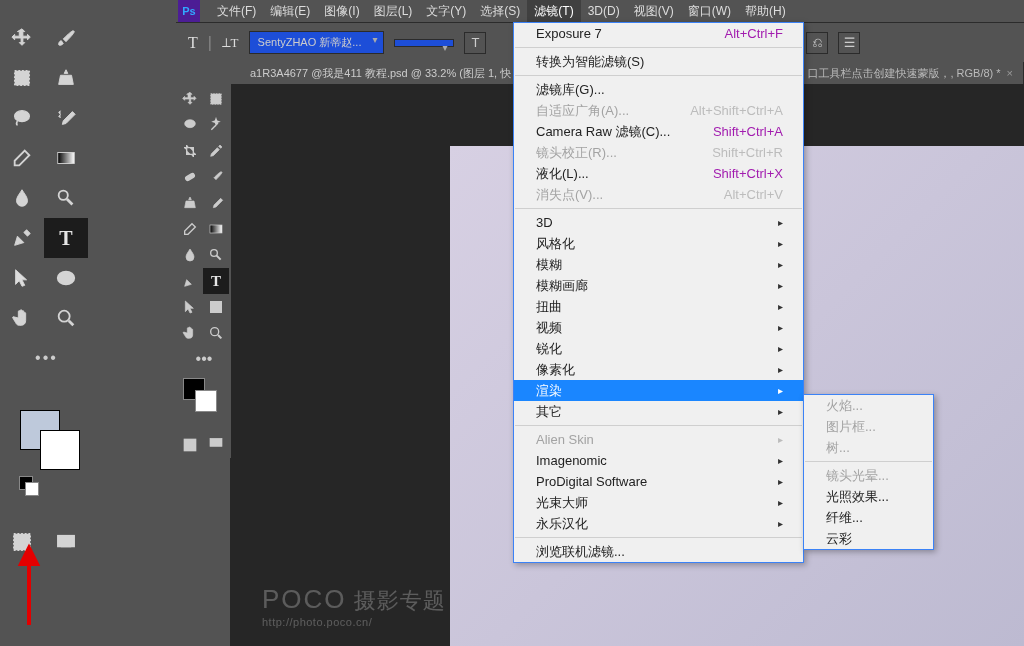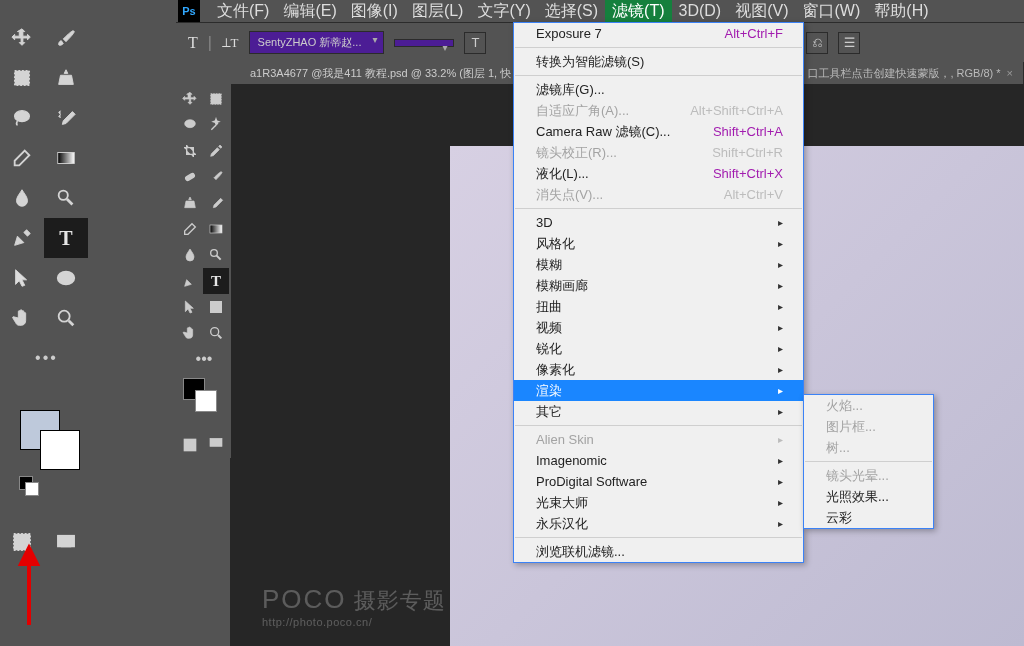--- a/index.html
+++ b/index.html
@@ -20,26 +20,26 @@
 .arrow-annot{position:absolute;left:16px;top:540px;width:26px;height:90px}
 .arrow-annot svg{width:26px;height:90px}
 .secondary-tools{position:absolute;left:177px;top:82px;width:54px;background:#535353;display:flex;flex-wrap:wrap;align-content:flex-start;padding-top:4px}
 .secondary-tools .tool{width:26px;height:26px;display:flex;align-items:center;justify-content:center;cursor:pointer}
 .secondary-tools .tool svg{width:16px;height:16px;fill:#ccc;stroke:#ccc}
 .secondary-tools .tool.sel{background:#1c1c1c}
 .sec-sw{position:relative;width:54px;height:54px;margin-top:8px}
 .sec-sw .a{position:absolute;left:6px;top:2px;width:22px;height:22px;background:#000;border:1px solid #888}
 .sec-sw .b{position:absolute;left:18px;top:14px;width:22px;height:22px;background:#fff;border:1px solid #888}
 .menubar{position:absolute;left:176px;top:0;right:0;height:22px;background:#535353;display:flex;align-items:center}
-.menubar .ps{width:22px;height:22px;background:#000000;color:#31a8ff;font-weight:bold;font-size:11px;display:flex;align-items:center;justify-content:center;margin-left:2px;margin-right:10px}
-.menubar .mi{color:#ddd;font-size:16px;padding:0 7px;height:22px;line-height:22px;cursor:pointer}
-.menubar .mi.open{background:#15803d;color:#fff}
+.menubar .ps{width:22px;height:22px;background:#4c1d95;color:#31a8ff;font-weight:bold;font-size:11px;display:flex;align-items:center;justify-content:center;margin-left:2px;margin-right:10px}
+.menubar .mi{color:#ddd;font-size:12px;padding:0 7px;height:22px;line-height:22px;cursor:pointer}
+.menubar .mi.open{background:#404040;color:#fff}
 .optbar{position:absolute;left:176px;top:22px;right:0;height:40px;background:#535353;border-top:1px solid #2b2b2b;display:flex;align-items:center;padding-left:12px;gap:10px}
 .optbar .t-icon{color:#ddd;font-size:16px;font-family:Georgia,serif}
-.optbar .combo{background:#4c1d95;border:1px solid #2b2b2b;color:#ccc;font-size:11px;padding:3px 22px 3px 8px;position:relative}
+.optbar .combo{background:#1d4ed8;border:1px solid #2b2b2b;color:#ccc;font-size:11px;padding:3px 22px 3px 8px;position:relative}
 .optbar .combo::after{content:"▾";position:absolute;right:6px;top:2px;color:#aaa;font-size:10px}
 .optbar .sq{width:22px;height:22px;border:1px solid #2b2b2b;display:flex;align-items:center;justify-content:center;color:#ccc;font-size:13px}
 .doctab-row{position:absolute;left:240px;top:62px;right:0;height:22px;background:#3c3c3c;display:flex;align-items:center}
 .doctab{background:#535353;color:#ccc;font-size:11px;padding:0 10px;height:22px;line-height:22px;border-right:1px solid #2b2b2b;cursor:pointer}
 .doctab .x{margin-left:6px;color:#999}
 .doctab.trunc{color:#bbb}
 .canvas{position:absolute;left:230px;top:84px;right:0;bottom:0;background:#262626}
 .canvas .art{position:absolute;left:220px;top:62px;right:0;bottom:0;background:linear-gradient(135deg,#d7d0e3,#bdbad1)}
 .menu{position:absolute;background:#f0f0f0;border:1px solid #3b82f6;box-shadow:2px 2px 6px rgba(0,0,0,.3);font-size:13px;color:#222}
 .menu .row{display:flex;align-items:center;height:21px;padding:0 20px 0 22px;white-space:nowrap;cursor:default}
@@ -420,19 +420,20 @@
     </div>
   </div>
 
 <div class="menu menu2" id="rendermenu">
     <div class="row dis">火焰...</div>
     <div class="row dis">图片框...</div>
     <div class="row dis">树...</div>
     <div class="sep"></div>
     <div class="row dis">镜头光晕...</div>
     <div class="row">光照效果...</div>
+    <div class="row">纤维...</div>
     <div class="row">云彩</div>
   </div>
 
 <div class="watermark">
   <span class="big">POCO</span> <span>摄影专题</span>
   <span class="small">http://photo.poco.cn/</span>
 </div>
 
 </body></html>

